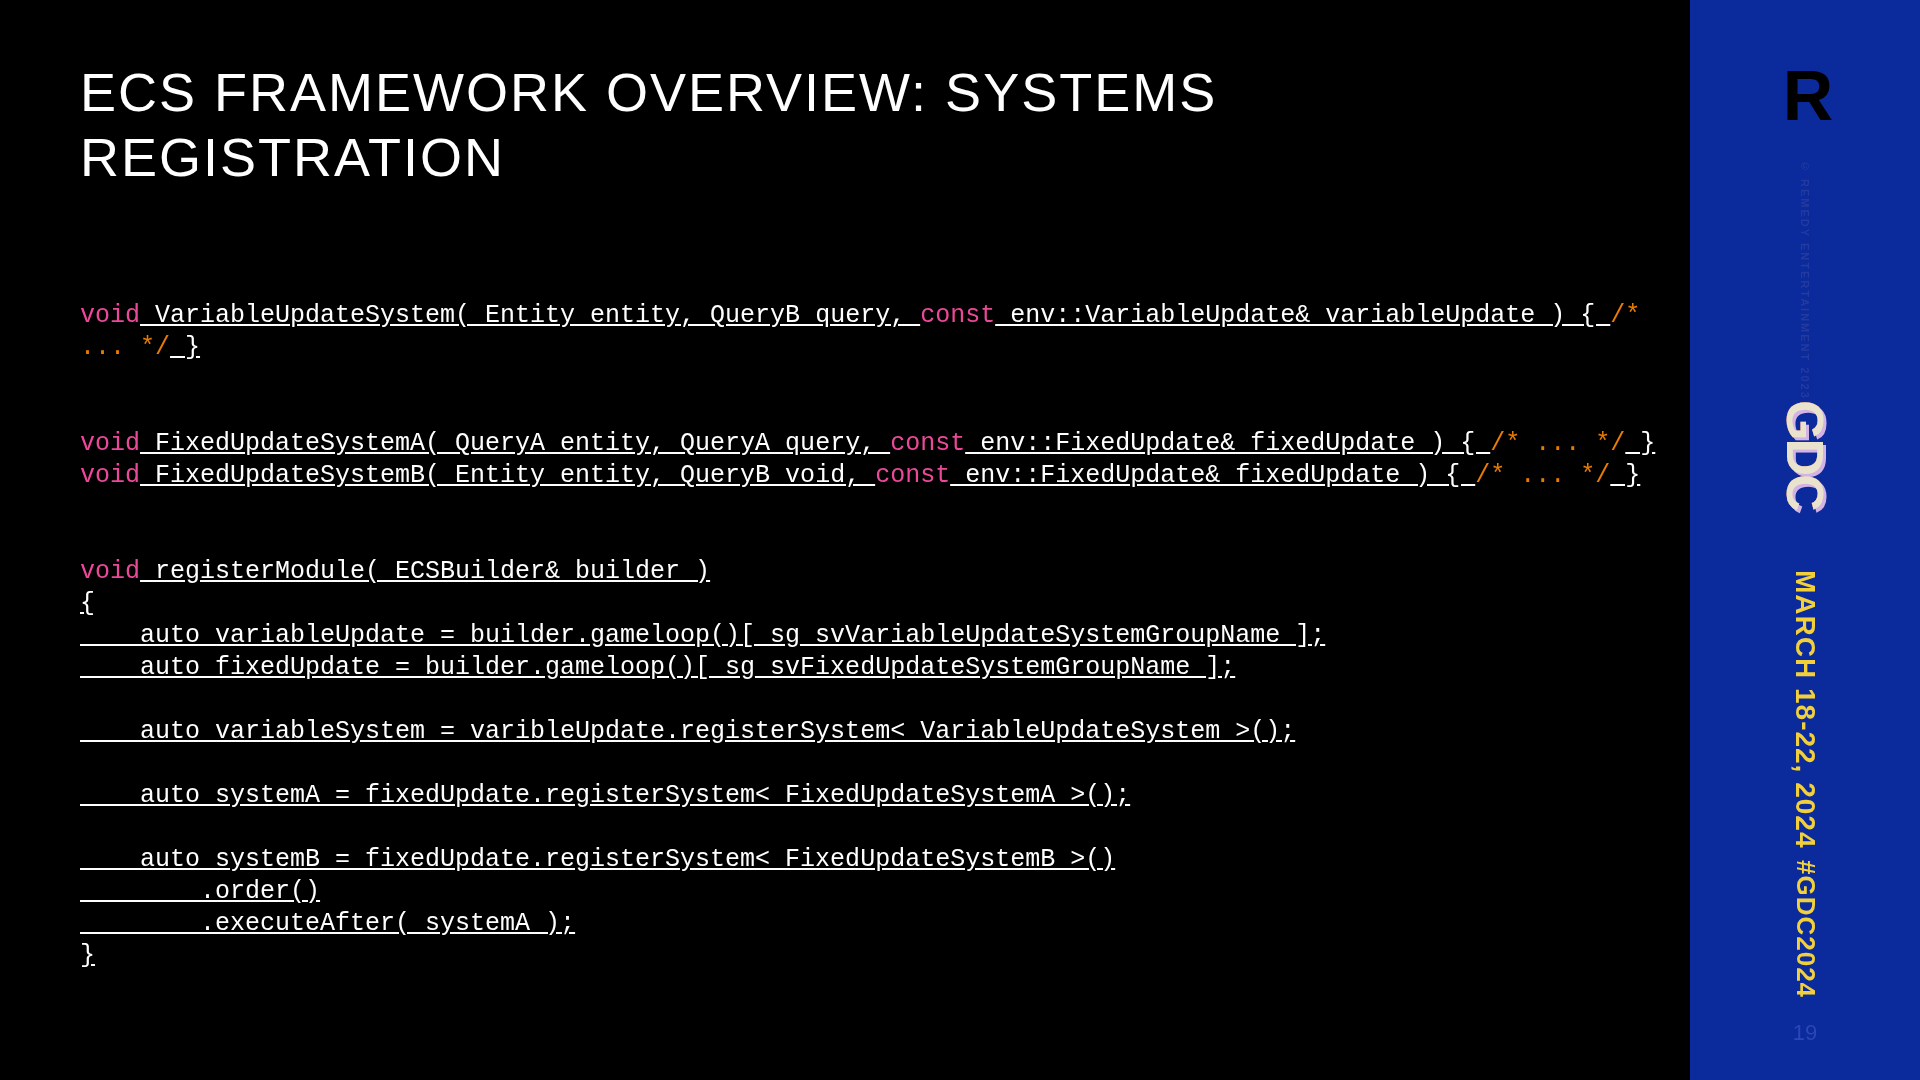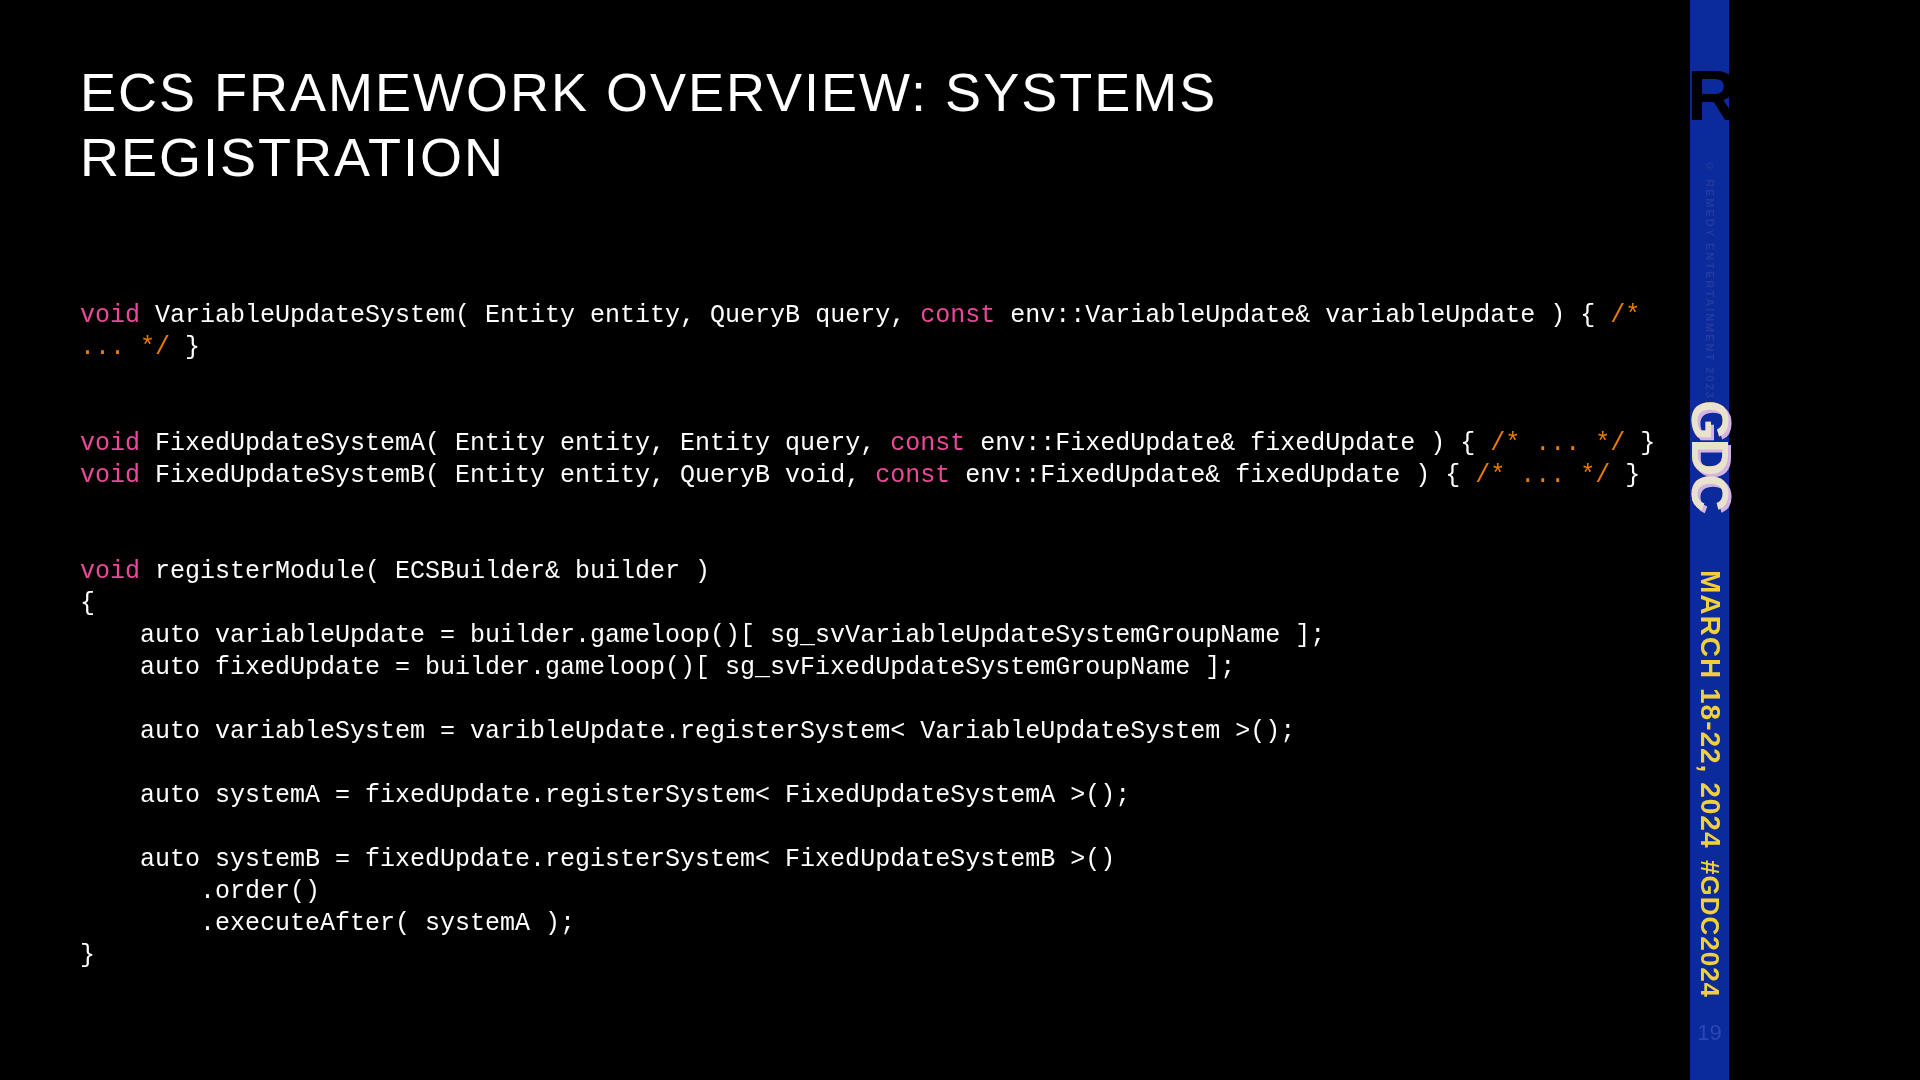--- a/index.html
+++ b/index.html
@@ -4,21 +4,21 @@
 <style>
   html, body {
     margin: 0; padding: 0;
     width: 1920px; height: 1080px;
     background: #000;
     font-family: Arial, Helvetica, sans-serif;
     overflow: hidden;
   }
   .slide {
     position: relative;
-    width: 1729px; height: 1080px;
+    width: 1920px; height: 1080px;
     background: #000;
     display: flex;
   }
   .main {
     width: 1690px;
     height: 1080px;
     padding: 60px 70px 0 80px;
     box-sizing: border-box;
     color: #fff;
   }
@@ -30,21 +30,21 @@
     margin-bottom: 110px;
   }
   .code {
     font-family: Consolas, "Courier New", monospace;
     font-size: 25px;
     white-space: pre;
     line-height: 1.28;
   }
   .kw { color: #ec4899; } 
   .cm { color: #e97b00; } 
-  .wh { color: #ffffff; } 
+  .wh { color: #ffffff; text-decoration: underline; } 
   .sidebar {
     width: 230px;
     height: 1080px;
     background: #0b2a9b;
     position: relative;
   }
   .logo-r {
     position: absolute;
     top: 56px; left: 50%;
     transform: translateX(-50%);
@@ -117,21 +117,21 @@
 <body>
 
 <div class="slide">
   <div class="main">
     <div class="title">ECS FRAMEWORK OVERVIEW: SYSTEMS REGISTRATION</div>
 
     <div class="code"><span class="kw">void</span><span class="wh"> VariableUpdateSystem( Entity entity, QueryB query, </span><span class="kw">const</span><span class="wh"> env::VariableUpdate&amp; variableUpdate ) { </span><span class="cm">/* 
 ... */</span><span class="wh"> }</span>
 
 
-<span class="kw">void</span><span class="wh"> FixedUpdateSystemA( Entity entity, Entity query, </span><span class="kw">const</span><span class="wh"> env::FixedUpdate&amp; fixedUpdate ) { </span><span class="cm">/* ... */</span><span class="wh"> }</span>
+<span class="kw">void</span><span class="wh"> FixedUpdateSystemA( QueryA entity, QueryA query, </span><span class="kw">const</span><span class="wh"> env::FixedUpdate&amp; fixedUpdate ) { </span><span class="cm">/* ... */</span><span class="wh"> }</span>
 <span class="kw">void</span><span class="wh"> FixedUpdateSystemB( Entity entity, QueryB void, </span><span class="kw">const</span><span class="wh"> env::FixedUpdate&amp; fixedUpdate ) { </span><span class="cm">/* ... */</span><span class="wh"> }</span>
 
 
 <span class="kw">void</span><span class="wh"> registerModule( ECSBuilder&amp; builder )</span>
 <span class="wh">{
     auto variableUpdate = builder.gameloop()[ sg_svVariableUpdateSystemGroupName ];
     auto fixedUpdate = builder.gameloop()[ sg_svFixedUpdateSystemGroupName ];
 
     auto variableSystem = varibleUpdate.registerSystem&lt; VariableUpdateSystem &gt;();
 

